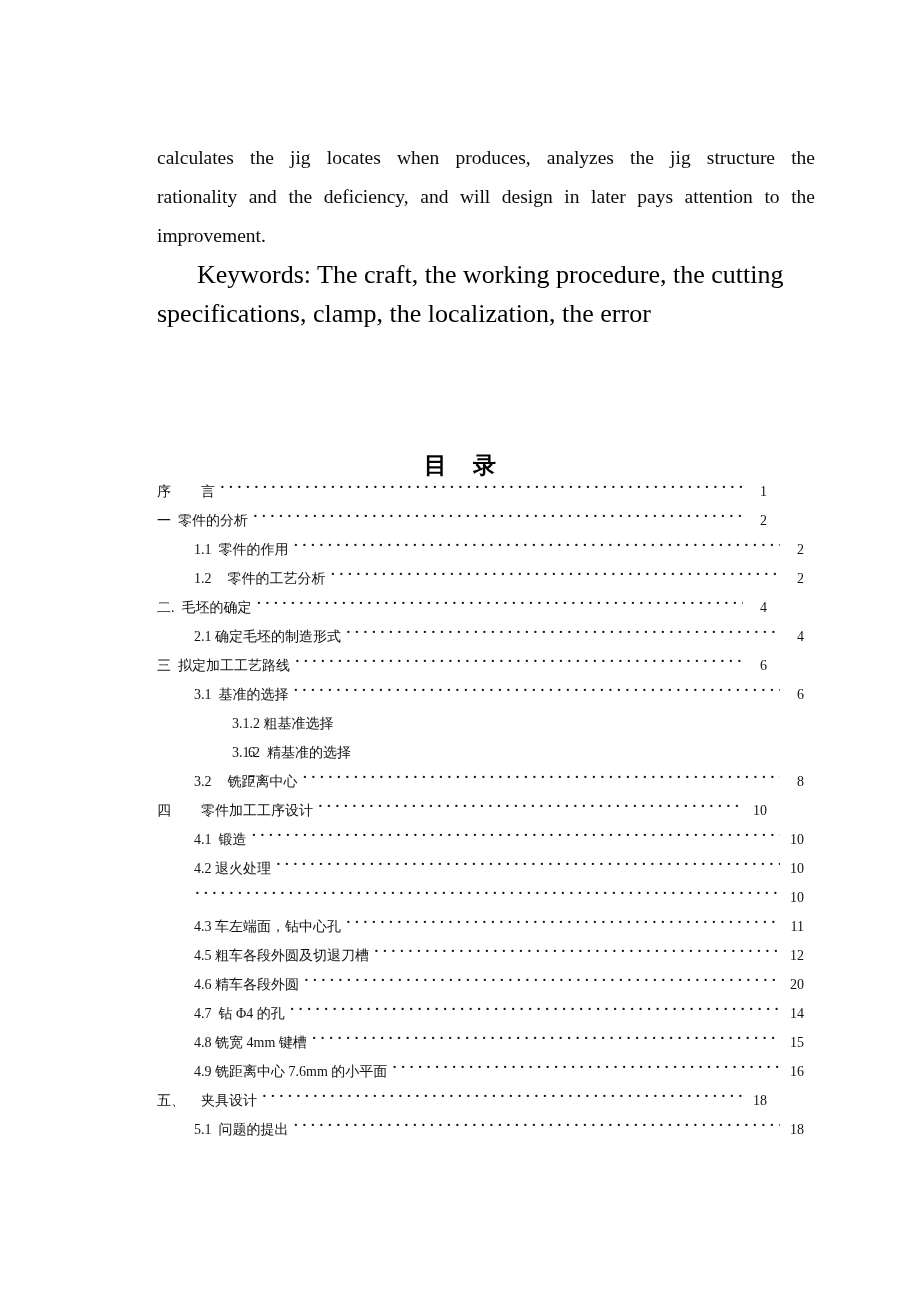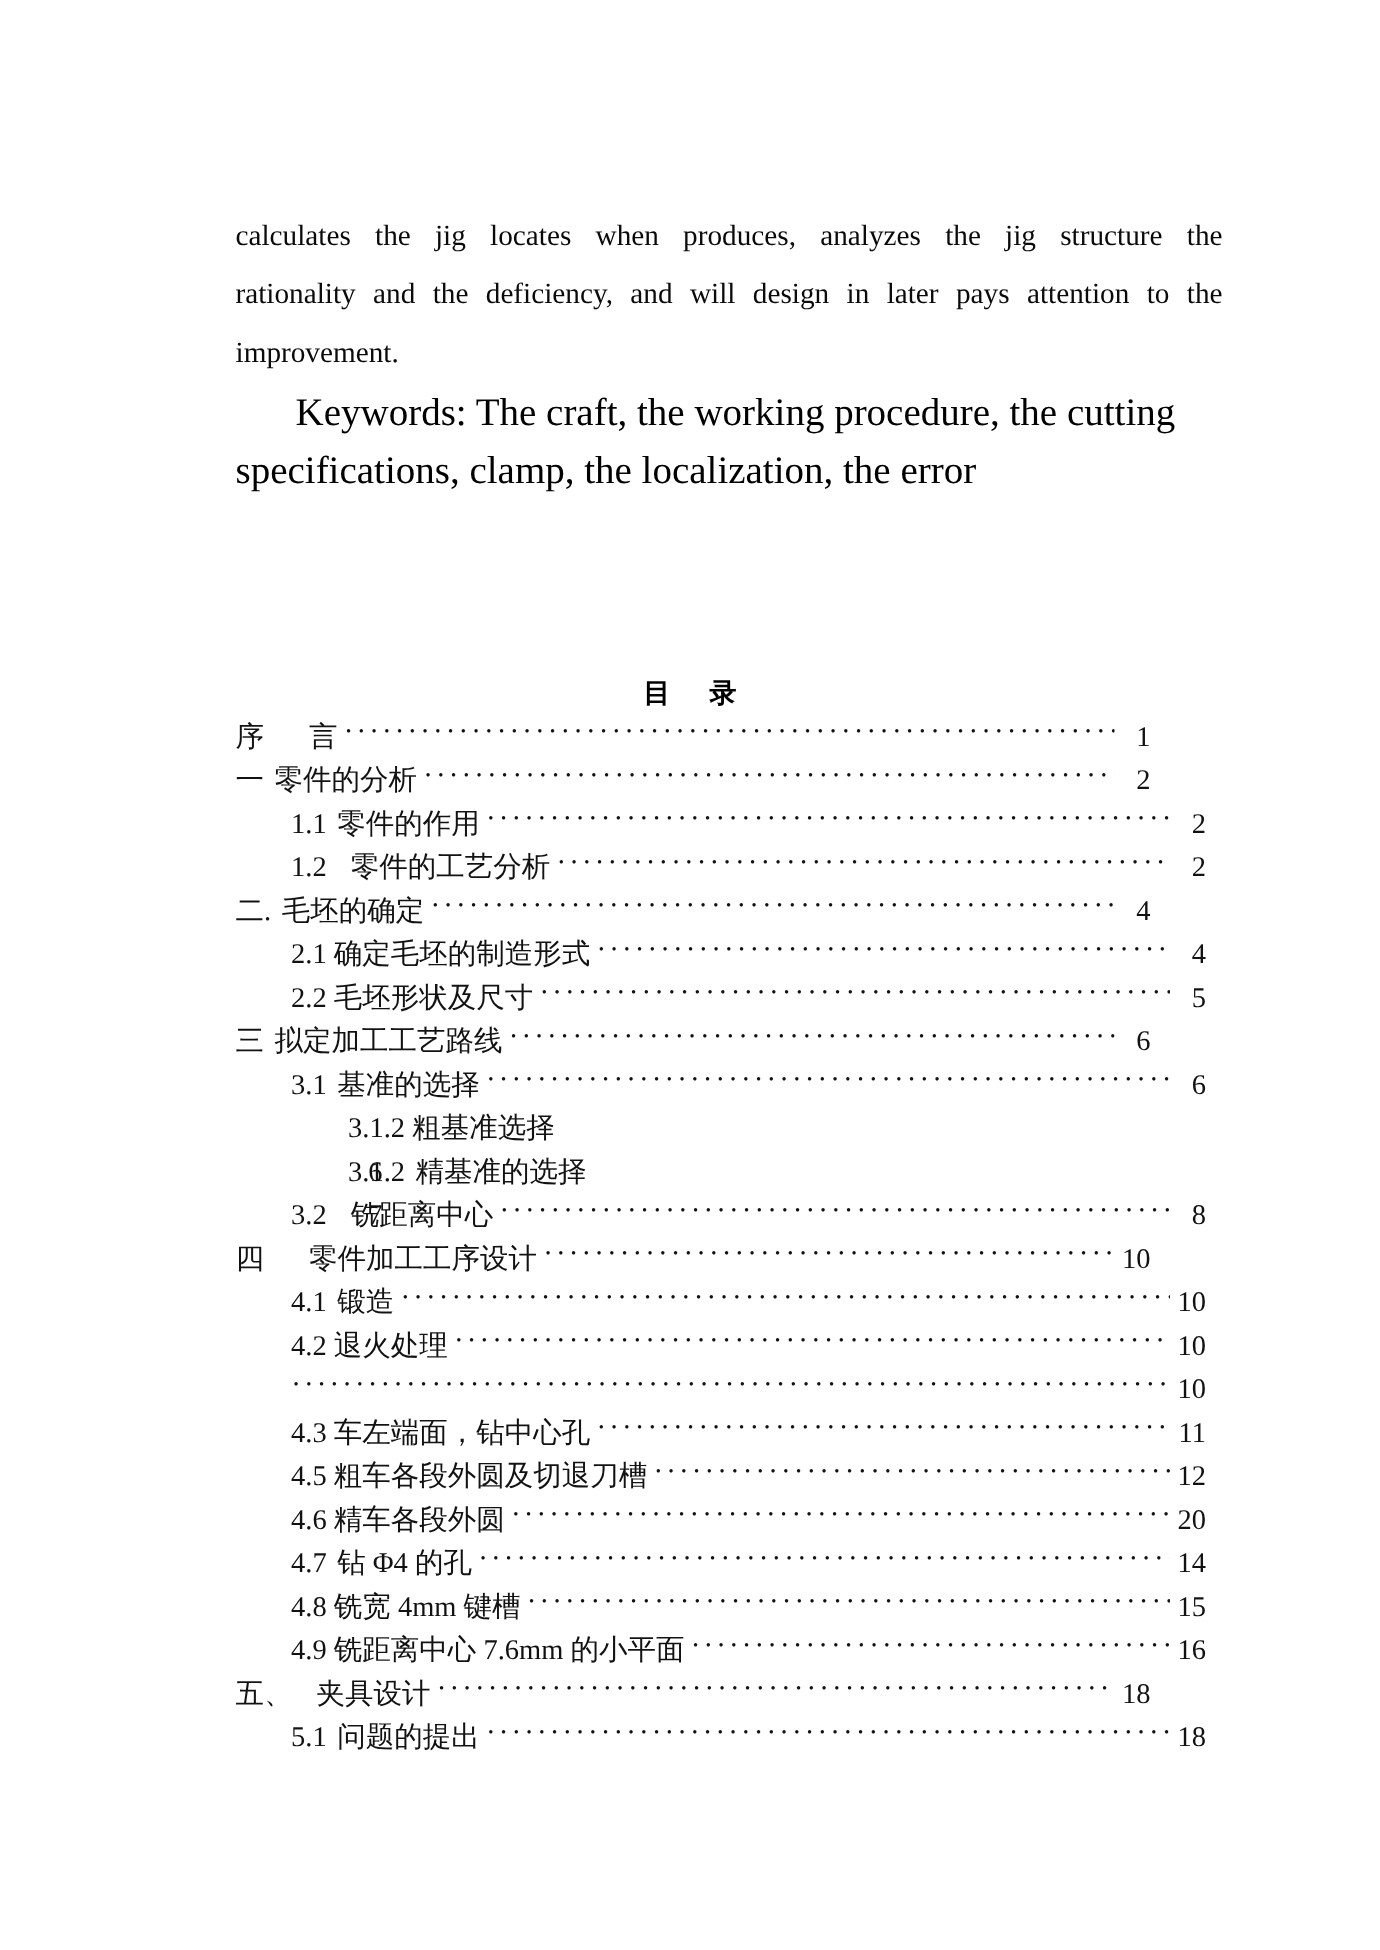--- a/index.html
+++ b/index.html
@@ -66,21 +66,21 @@
     white-space: nowrap;
   }
 
   
   .toc-title {
     position: absolute;
     left: 0;
     top: 450px;
     width: 920px;
     text-align: center;
-    font-size: 18px;
+    font-size: 23px;
     font-weight: bold;
     letter-spacing: 0px;
     font-family: "Liberation Serif", "DejaVu Serif", serif;
   }
   .toc-title .gap {
     display: inline-block;
     width: 26px;
   }
 
   .toc-list {
@@ -88,21 +88,21 @@
     left: 157px;
     top: 477px;
     width: 610px;
   }
 
   .toc-row {
     display: flex;
     align-items: baseline;
     width: 100%;
     height: 29px;
-    font-size: 19px;
+    font-size: 14px;
     line-height: 29px;
     white-space: nowrap;
     color: #121212;
   }
   .toc-label {
     flex: 0 0 auto;
     padding-right: 4px;
   }
   .toc-dots {
     flex: 1 1 auto;
@@ -175,25 +175,20 @@
       <div class="toc-row lvl-0">
         <span class="toc-label"><span>二.</span><span class="sp-sm"></span><span>毛坯的确定</span></span>
         <span class="toc-dots"></span>
         <span class="toc-page">4</span>
       </div>
       <div class="toc-row lvl-1">
         <span class="toc-label"><span>2.1</span> <span>确定毛坯的制造形式</span></span>
         <span class="toc-dots"></span>
         <span class="toc-page">4</span>
       </div>
-      <div class="toc-row lvl-1">
-        <span class="toc-label"><span>2.2</span> <span>毛坯形状及尺寸</span></span>
-        <span class="toc-dots"></span>
-        <span class="toc-page">5</span>
-      </div>
       <div class="toc-row lvl-0">
         <span class="toc-label"><span>三</span><span class="sp-sm"></span><span>拟定加工工艺路线</span></span>
         <span class="toc-dots"></span>
         <span class="toc-page">6</span>
       </div>
       <div class="toc-row lvl-1">
         <span class="toc-label"><span>3.1</span><span class="sp-sm"></span><span>基准的选择</span></span>
         <span class="toc-dots"></span>
         <span class="toc-page">6</span>
       </div>

